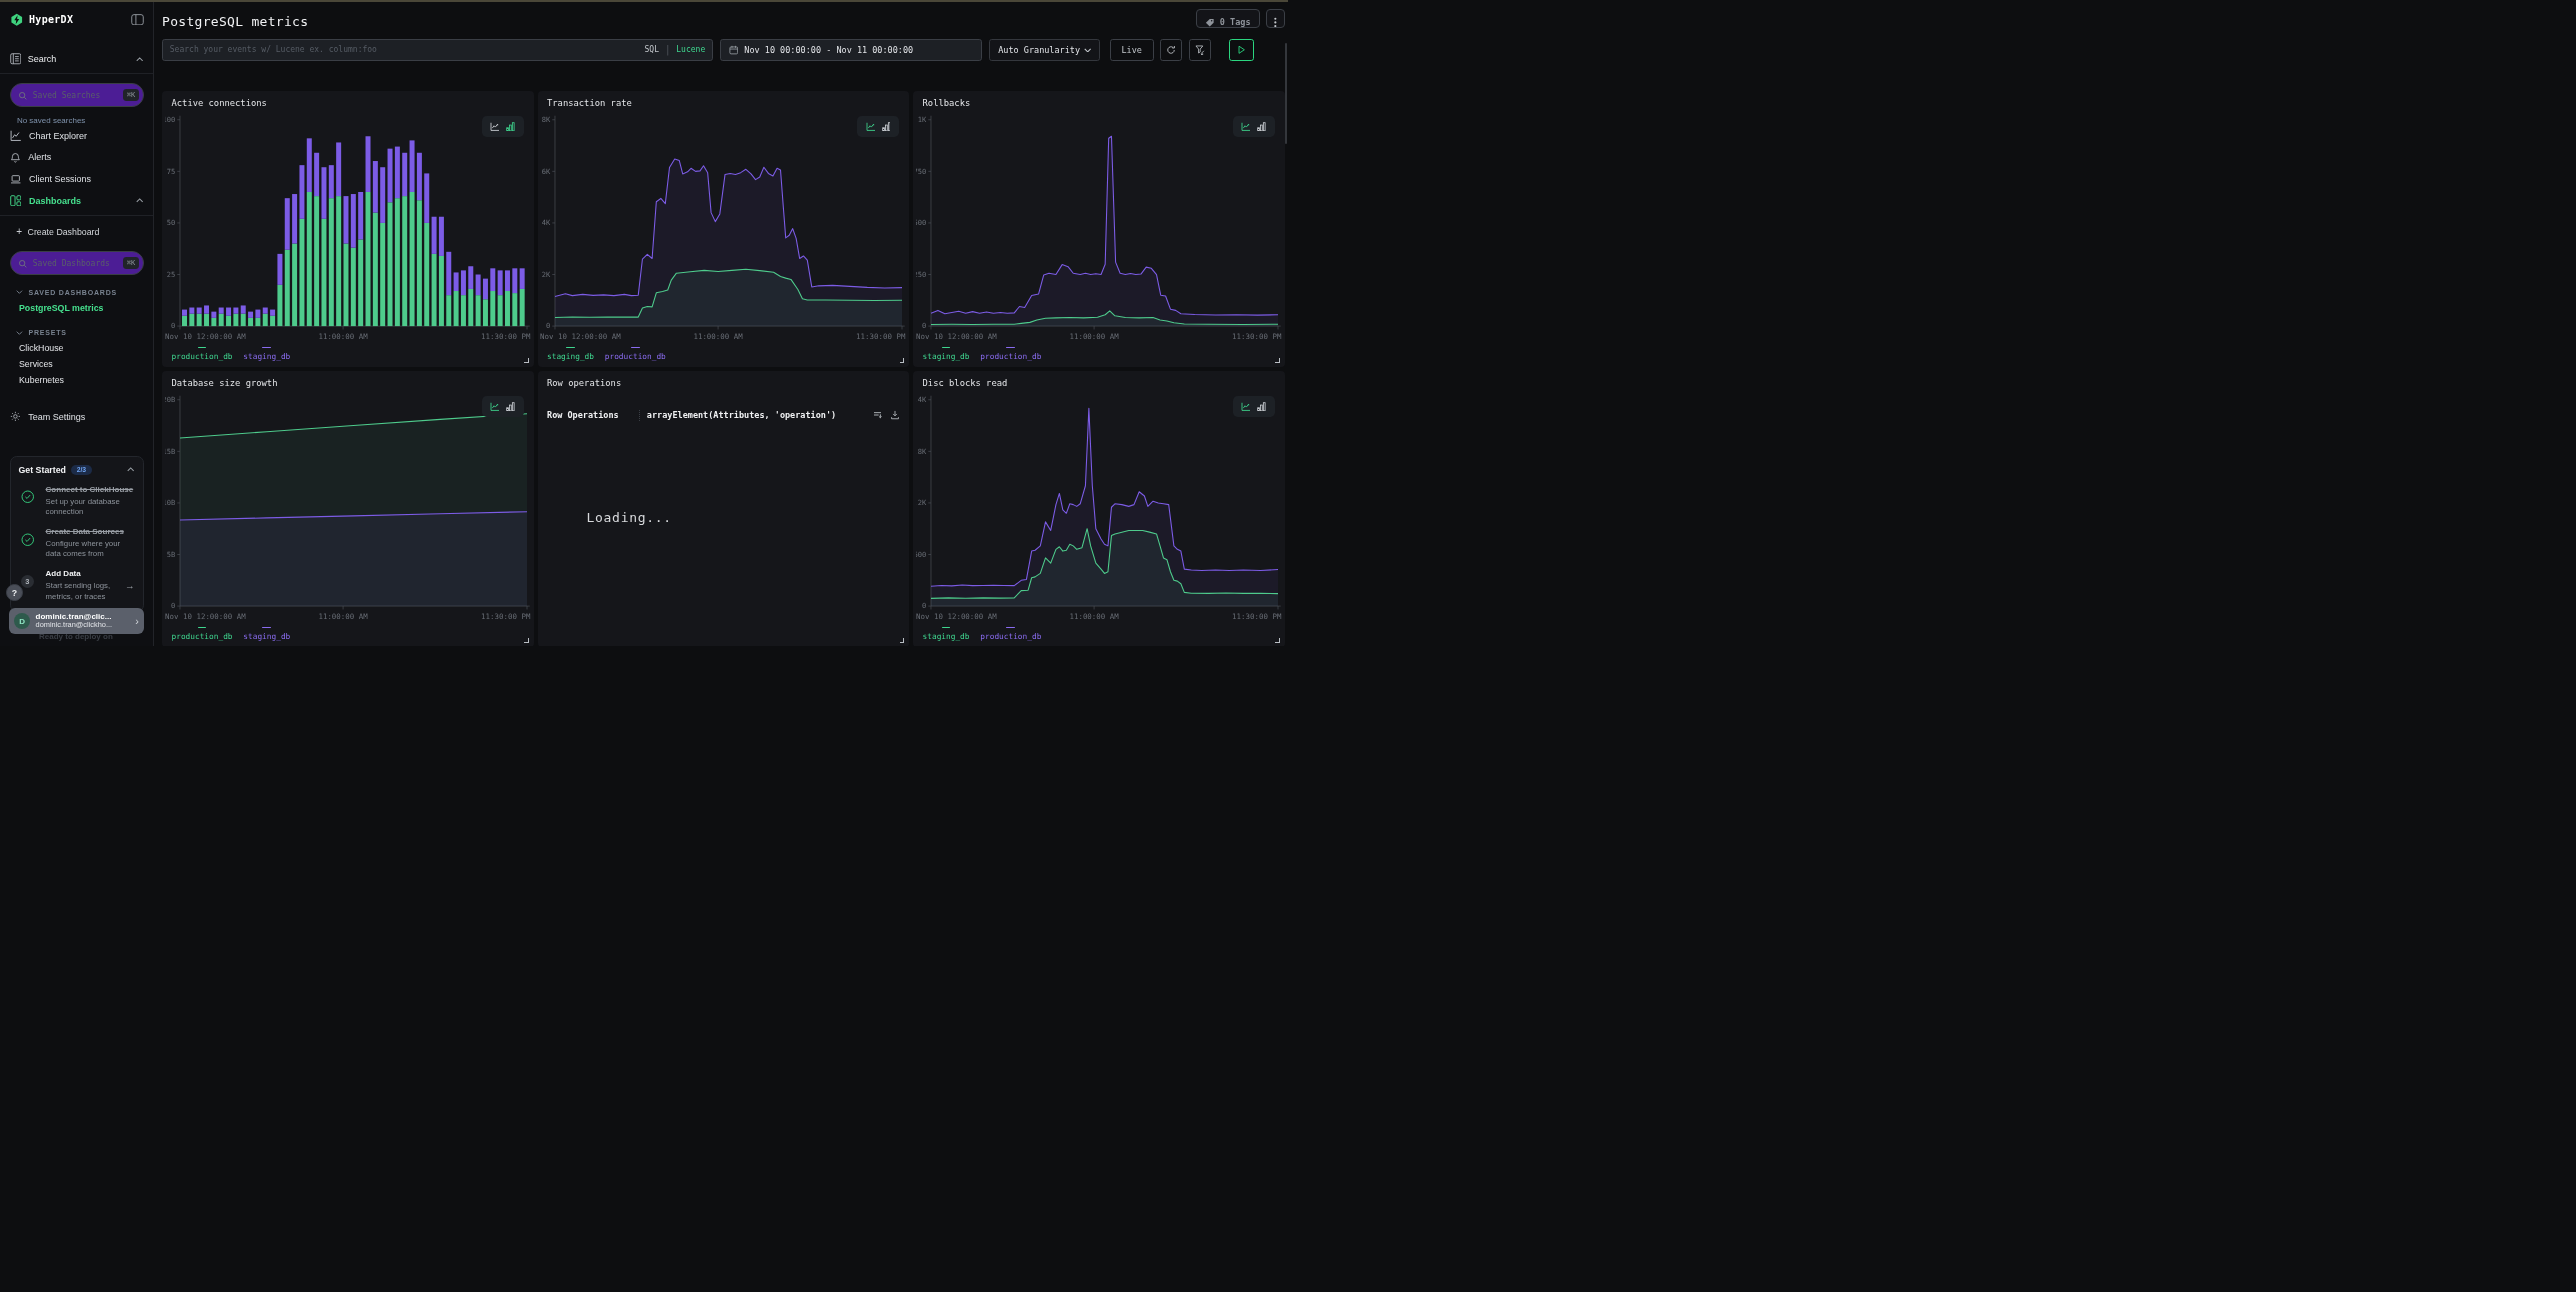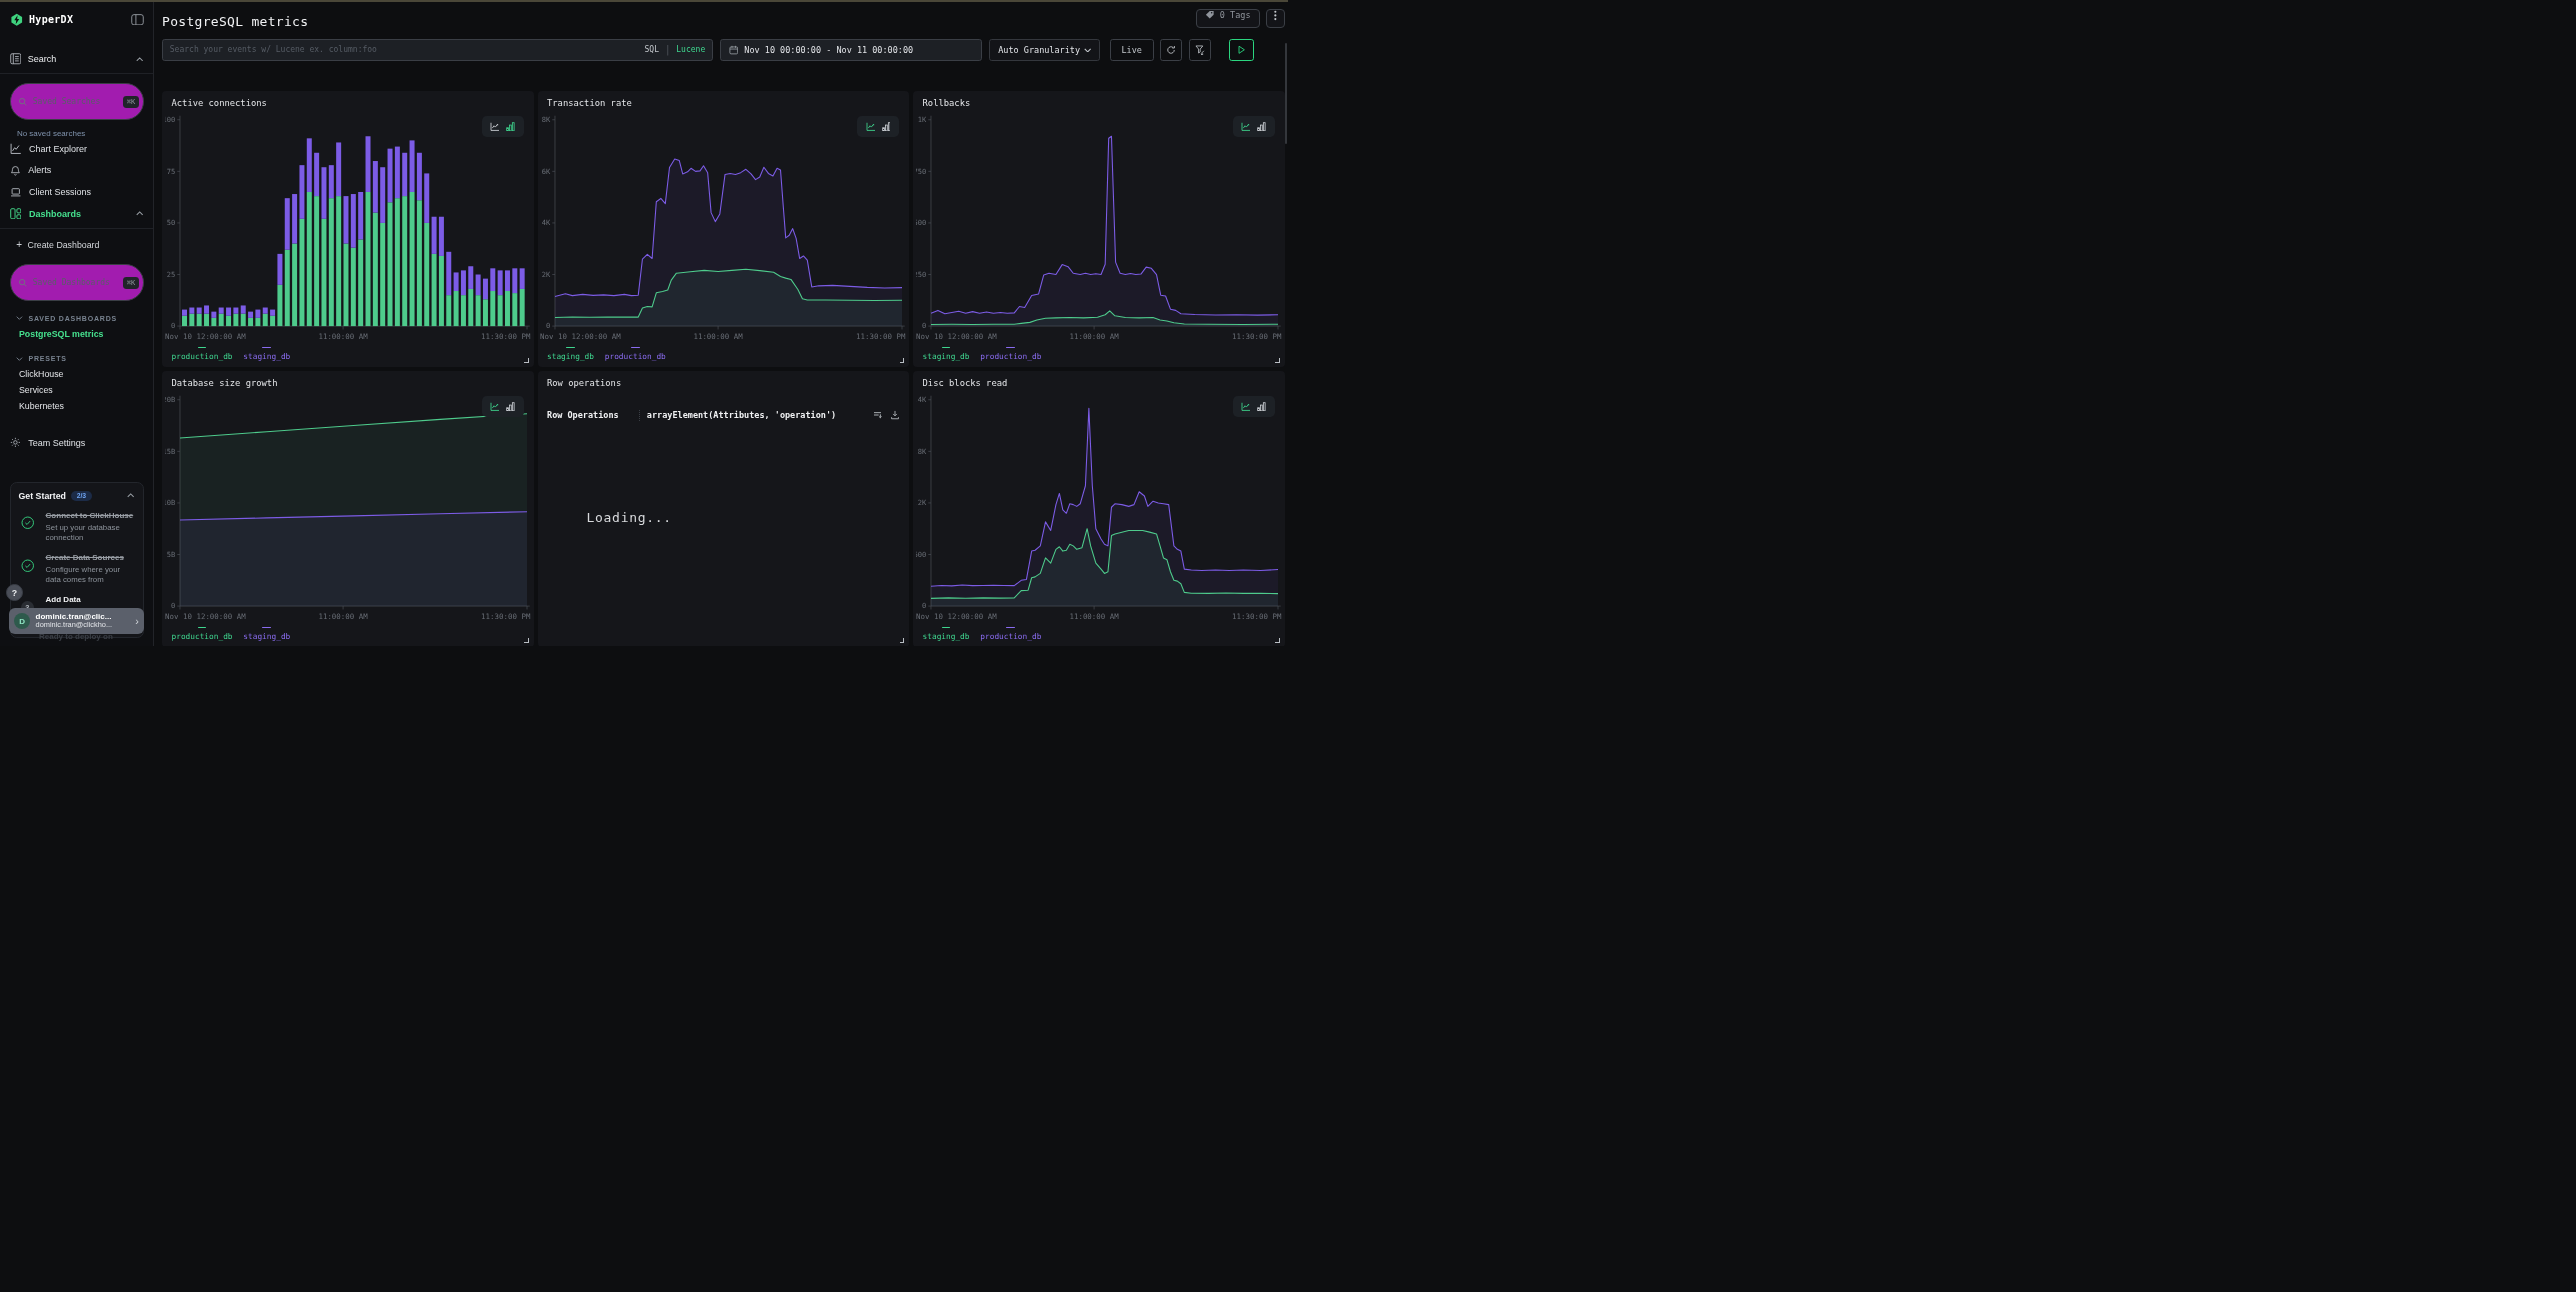--- a/index.html
+++ b/index.html
@@ -11,22 +11,22 @@
 
   
   #sidebar { width:154px; min-width:154px; background:#0e0f12; border-right:0.7px solid #222429;
     position:relative; padding:0 9.5px; }
   .logo-row { display:flex; align-items:center; gap:6px; padding-top:10.8px; }
   .logo-word { font-family:"DejaVu Sans Mono", monospace; font-weight:bold; font-size:10px; color:#fff; letter-spacing:0.3px; flex:1; }
   .icon-btn-plain { background:none; border:none; cursor:pointer; display:flex; align-items:center; }
   .side-sec { display:flex; align-items:center; gap:6.8px; margin-top:27px; padding-bottom:8px; }
   .side-sec .lbl { font-size:9px; color:#eceef0; flex:1; }
   .divider { border-top:0.7px solid #1f2126; margin:0 -9.5px; }
-  .pill { margin-top:9.5px; height:37px; border:0.7px solid #3a3e45; border-radius:676px;
-    display:flex; align-items:center; gap:5.4px; padding:0 3.4px 0 7.4px; background:#a21caf; }
+  .pill { margin-top:9.5px; height:24px; border:0.7px solid #3a3e45; border-radius:676px;
+    display:flex; align-items:center; gap:5.4px; padding:0 3.4px 0 7.4px; background:#4c1d95; }
   .pill input { flex:1; min-width:0; background:transparent; border:none; outline:none;
     font-family:"DejaVu Sans Mono", monospace; font-size:8px; color:#cfd3d8; }
   .pill input::placeholder { color:#595f68; }
   .kbd { background:#212429; border-radius:3.4px; color:#8d939b; font-size:7px; padding:2px 4px; font-family:"DejaVu Sans Mono", monospace; }
   .muted-note { color:#7f92ac; font-size:8px; margin:8.8px 0 0 7.4px; }
   .nav-item { display:flex; align-items:center; gap:8px; height:21.6px; font-size:9px; color:#dfe2e6; cursor:pointer; }
   .nav-item:first-of-type { margin-top:5.4px; }
   .nav-item.active { color:#46e08e; font-weight:bold; }
   .nav-item .lbl { flex:1; }
   .sub-row { display:flex; align-items:center; gap:5.4px; height:20px; font-size:8.8px; color:#d4d7db; cursor:pointer; padding-left:6.8px; }
@@ -60,22 +60,22 @@
   .uc-mail { font-size:7.4px; color:#e3e5e9; line-height:1.2; white-space:nowrap; }
   .uc-chev { margin-left:auto; color:#cfd3d8; }
   .faded-line { position:absolute; left:39px; bottom:5px; font-size:8px; color:#3a3e45; font-weight:bold; white-space:nowrap; }
 
   
   #main { flex:1; position:relative; padding:6.8px 3.4px 0 8px; }
   .main-head { display:flex; align-items:flex-start; }
   #page-title { font-family:"DejaVu Sans Mono", monospace; font-size:13px; font-weight:500; color:#f2f3f5; margin-top:5.4px; letter-spacing:0.3px; }
   .head-right { margin-left:auto; display:flex; gap:6.8px; }
   .ghost-btn { background:#131418; border:0.7px solid #3b3f46; border-radius:4px; height:19.6px;
-    display:flex; align-items:flex-start; gap:5.4px; padding:0 8px; color:#8f949b; cursor:pointer;
-    font-family:"DejaVu Sans Mono", monospace; font-size:8.5px; font-weight:normal; }
+    display:flex; align-items:flex-end; gap:5.4px; padding:0 8px; color:#8f949b; cursor:pointer;
+    font-family:"DejaVu Sans Mono", monospace; font-size:8.5px; font-weight:bold; }
   .controls { display:flex; margin-top:10px; height:21.6px; }
   .search-box { width:551px; background:#1d2025; border:0.7px solid #3a3e45; border-radius:2.7px;
     display:flex; align-items:center; padding:0 6.8px; gap:5.4px; }
   .search-box input { flex:1; min-width:0; background:transparent; border:none; outline:none;
     font-family:"DejaVu Sans Mono", monospace; font-size:8px; color:#cfd3d8; }
   .search-box input::placeholder { color:#565c65; }
   .mode { font-family:"DejaVu Sans Mono", monospace; font-size:8px; cursor:pointer; }
   .mode.sql { color:#c3c7cc; } .mode-sep { color:#4a4e55; } .mode.lucene { color:#3fd68f; }
   .date-box { margin-left:6.8px; width:262px; background:#1d2025; border:0.7px solid #3a3e45; border-radius:2.7px;
     display:flex; align-items:center; gap:6px; padding:0 8px; cursor:pointer;

